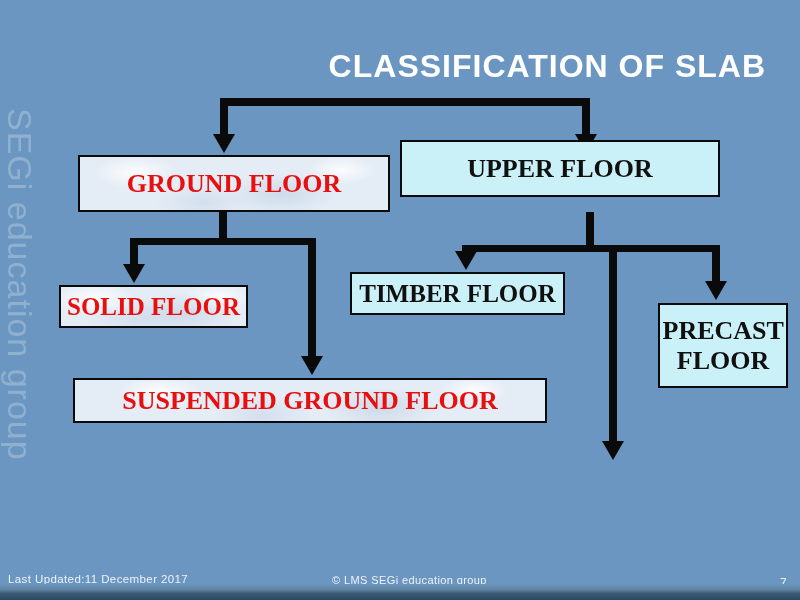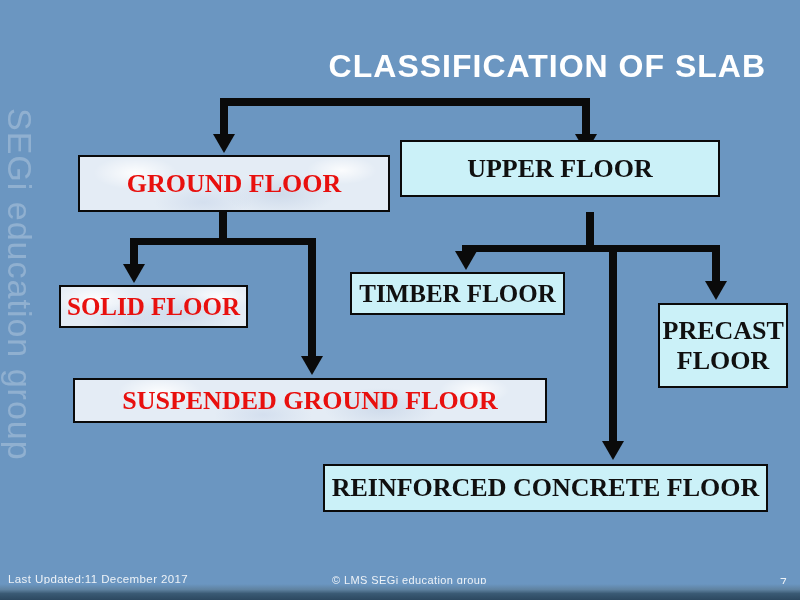--- a/index.html
+++ b/index.html
@@ -136,22 +136,19 @@
   </div>
   <div class="node n-timber fill-cyan txt-black">
     <span>TIMBER FLOOR</span>
   </div>
   <div class="node n-precast fill-cyan txt-black">
     <span>PRECAST FLOOR</span>
   </div>
   <div class="node n-suspended fill-textured txt-red">
     <span>SUSPENDED GROUND FLOOR</span>
   </div>
-  <div class="node n-reinforced fill-cyan txt-black">
-    <span>REINFORCED CONCRETE FLOOR</span>
-  </div>
 
   <div class="footer-text f-updated">Last Updated:11 December 2017</div>
   <div class="footer-text f-copy">© LMS SEGi education group</div>
   <div class="footer-text f-page">7</div>
   <div class="footer-bar"></div>
 
 </div>
 
 </body></html>

